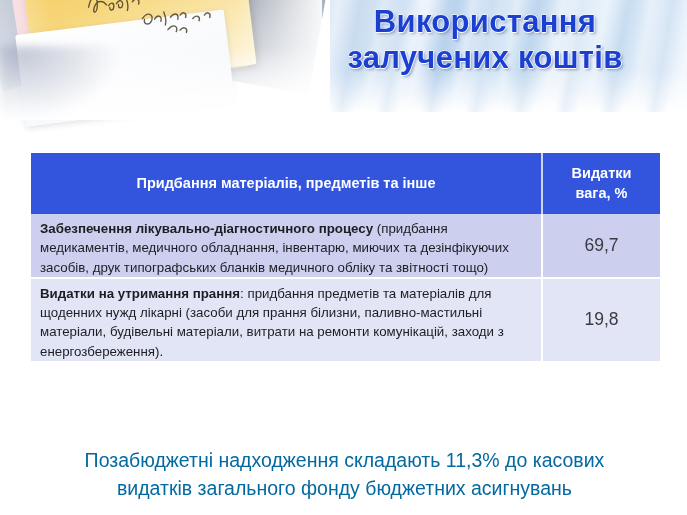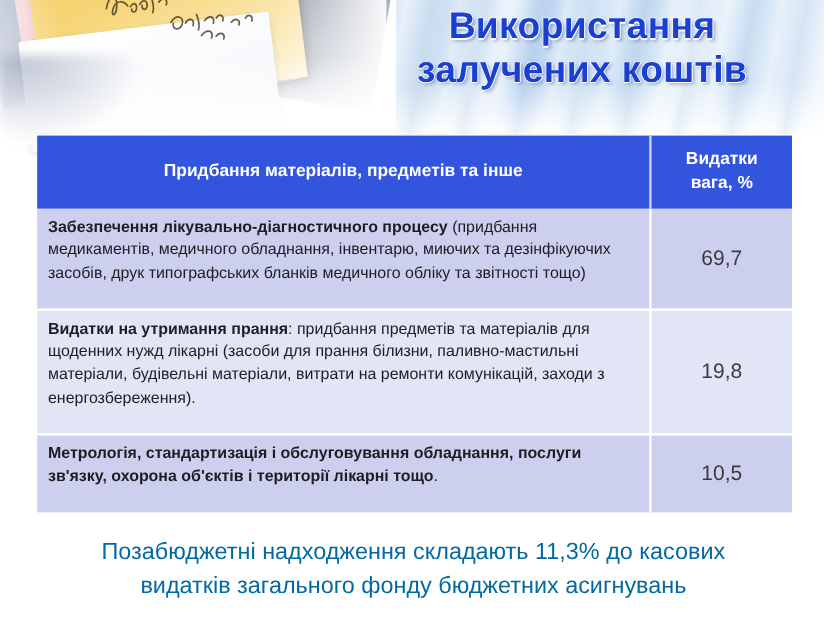--- a/index.html
+++ b/index.html
@@ -154,20 +154,21 @@
   .tbl-wrap {
     position: absolute;
     left: 31px;
     top: 113px;
     width: 629px;
   }
   table.data {
     border-collapse: collapse;
     width: 629px;
     table-layout: fixed;
+    margin-top: 40px;
   }
   table.data col.c1 { width: 511px; }
   table.data col.c2 { width: 118px; }
 
   table.data th {
     background: #3355dd;
     color: #ffffff;
     font-size: 14.5px;
     font-weight: bold;
     text-align: center;
@@ -175,21 +176,21 @@
     line-height: 20px;
     border: none;
   }
   table.data th.h1 { border-right: 2px solid #ccd3f3; }
 
   table.data td {
     color: #1d1d23;
     font-size: 13.3px;
     line-height: 19.3px;
     vertical-align: top;
-    padding: 5px 9px 20px 9px;
+    padding: 5px 9px 0 9px;
     border-bottom: 2px solid #ffffff;
   }
   table.data tr.r-odd td { background: #ccd0ee; }
   table.data tr.r-even td { background: #e2e5f6; }
   table.data tr:last-child td { border-bottom: none; }
 
   table.data td.val {
     text-align: center;
     vertical-align: middle;
     font-size: 17.5px;
@@ -277,24 +278,20 @@
       </thead>
       <tbody>
         <tr class="r-odd">
           <td class="cell"><b>Забезпечення лікувально-діагностичного процесу</b><span> (придбання медикаментів, медичного обладнання, інвентарю, миючих та дезінфікуючих засобів, друк типографських бланків медичного обліку та звітності тощо)</span></td>
           <td class="val">69,7</td>
         </tr>
         <tr class="r-even">
           <td class="cell"><b>Видатки на утримання прання</b><span>: придбання предметів та матеріалів для щоденних нужд лікарні (засоби для прання білизни, паливно-мастильні матеріали, будівельні матеріали, витрати на ремонти комунікацій, заходи з енергозбереження).</span></td>
           <td class="val">19,8</td>
         </tr>
-        <tr class="r-odd">
-          <td class="cell"><b>Метрологія, стандартизація і обслуговування обладнання, послуги зв'язку, охорона об'єктів і території лікарні тощо</b><span>.</span></td>
-          <td class="val">10,5</td>
-        </tr>
       </tbody>
     </table>
   </div>
 
   <div class="footer">
     <span class="line">Позабюджетні надходження складають 11,3% до касових</span>
     <span class="line">видатків загального фонду бюджетних асигнувань</span>
   </div>
 
 </div>

